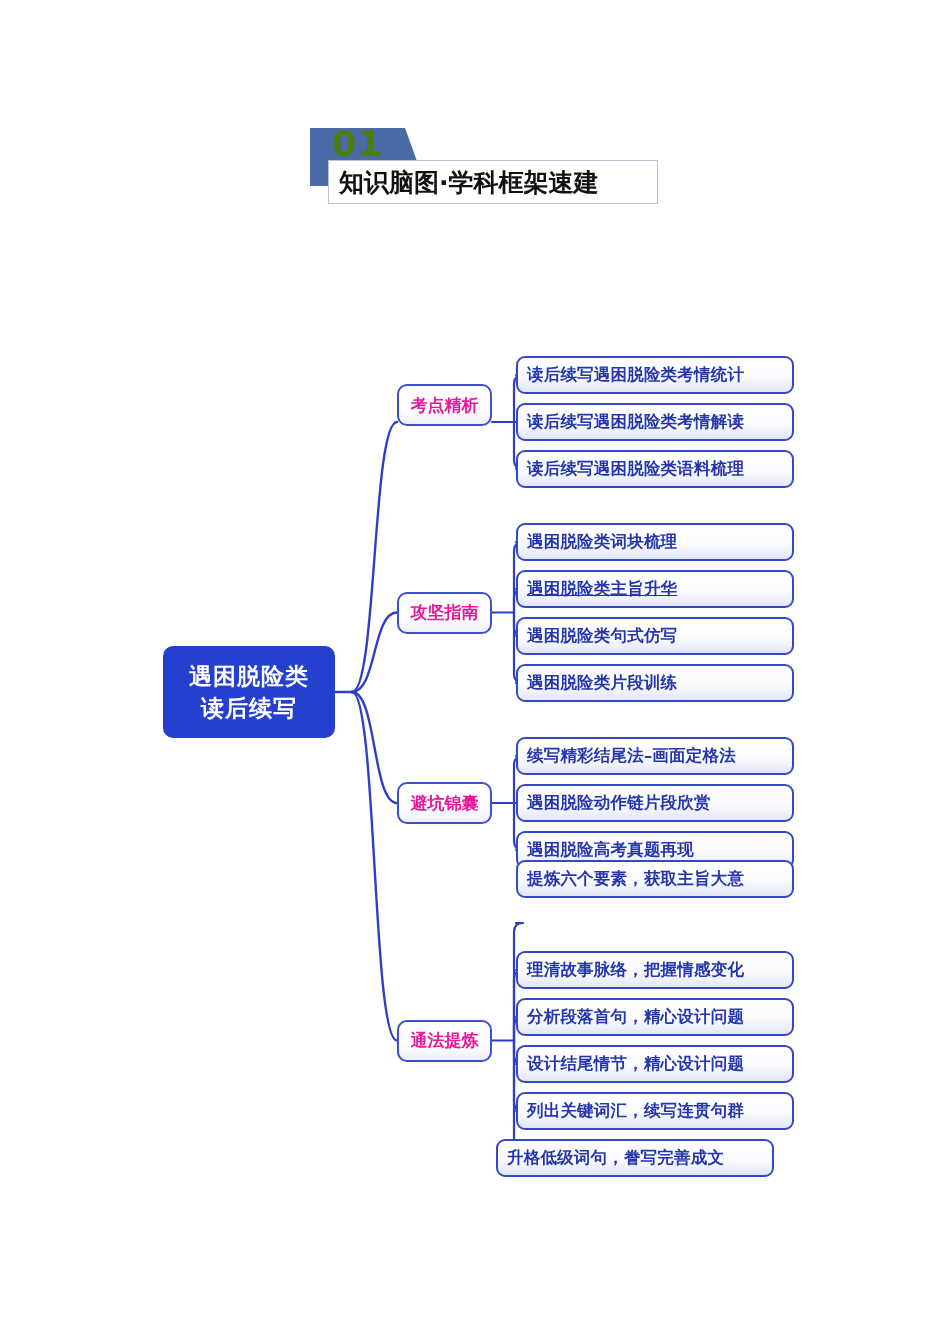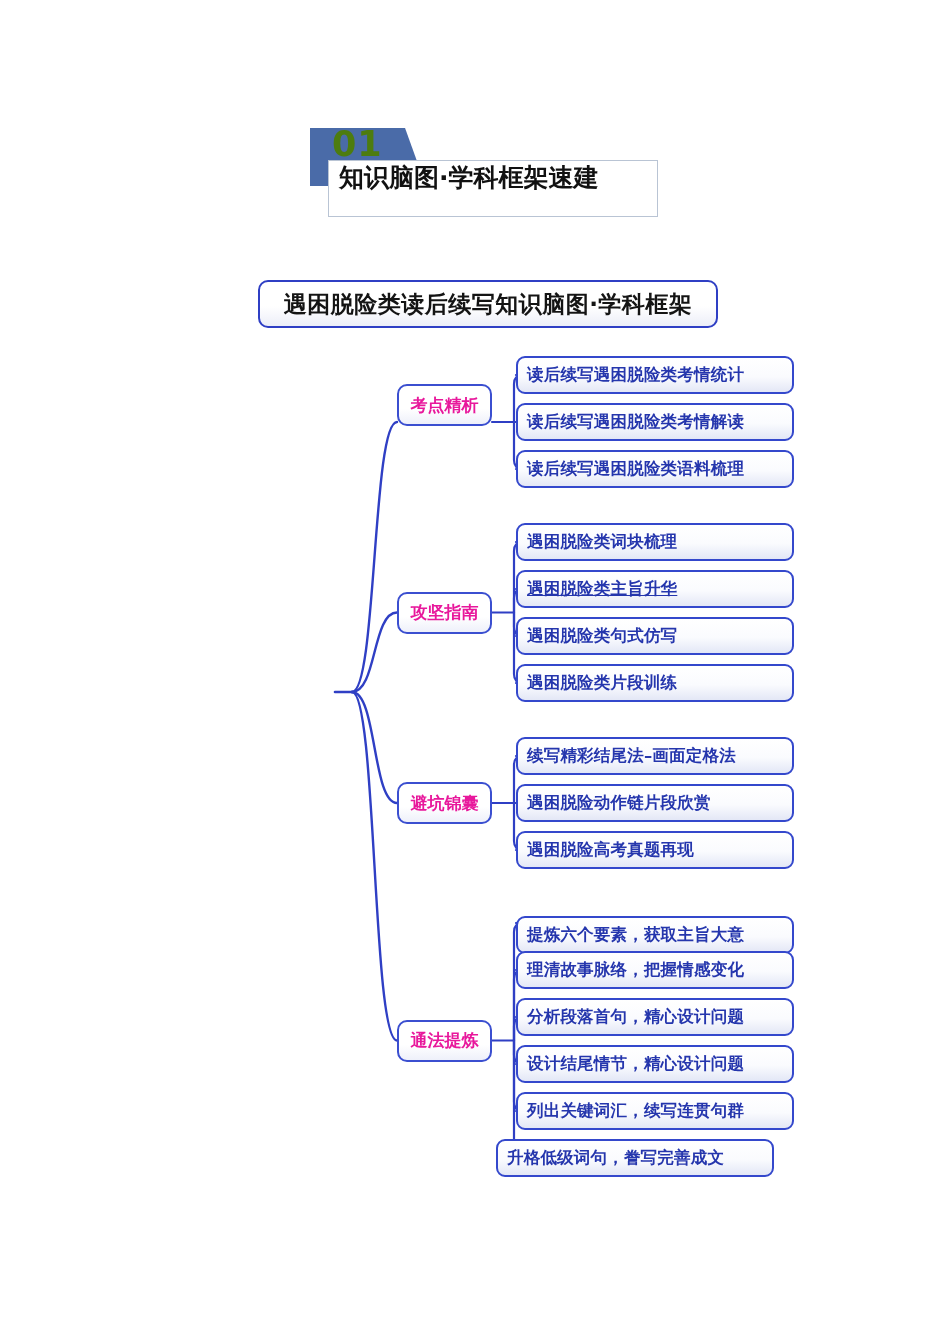--- a/index.html
+++ b/index.html
@@ -41,26 +41,26 @@
     font-size: 35px;
     color: #4d7c0f;
     letter-spacing: 1px;
     line-height: 40px;
   }
   #header-title-box {
     position: absolute;
     left: 18px;
     top: 32px;
     width: 330px;
-    height: 57px;
+    height: 44px;
     background: #ffffff;
     border: 1px solid #b9c4d4;
     box-sizing: border-box;
     display: flex;
-    align-items: flex-start;
+    align-items: center;
     padding-left: 10px;
   }
   #header-title-text {
     font-family: "DejaVu Sans", "Liberation Sans", sans-serif;
     font-size: 25px;
     font-weight: bold;
     color: #111111;
     white-space: nowrap;
     letter-spacing: 0px;
   }
@@ -188,22 +188,25 @@
       <path d="M 352 692 C 376.75 692, 372.25 1040.5, 397 1040.5" fill="none" stroke="#2f3fc4" stroke-width="2.4" stroke-linecap="round" stroke-linejoin="round"></path>
       <path d="M 492 1040.5 L 514 1040.5" fill="none" stroke="#2f3fc4" stroke-width="2.2" stroke-linecap="round" stroke-linejoin="round"></path>
       <path d="M 514 1040.5 L 514 932 Q 514 923 523 923 L 516 923" fill="none" stroke="#2f3fc4" stroke-width="2.2" stroke-linecap="round" stroke-linejoin="round"></path>
       <path d="M 514 1040.5 L 514 979 Q 514 970 523 970 L 516 970" fill="none" stroke="#2f3fc4" stroke-width="2.2" stroke-linecap="round" stroke-linejoin="round"></path>
       <path d="M 514 1040.5 L 514 1026 Q 514 1017 523 1017 L 516 1017" fill="none" stroke="#2f3fc4" stroke-width="2.2" stroke-linecap="round" stroke-linejoin="round"></path>
       <path d="M 514 1040.5 L 514 1055 Q 514 1064 523 1064 L 516 1064" fill="none" stroke="#2f3fc4" stroke-width="2.2" stroke-linecap="round" stroke-linejoin="round"></path>
       <path d="M 514 1040.5 L 514 1102 Q 514 1111 523 1111 L 516 1111" fill="none" stroke="#2f3fc4" stroke-width="2.2" stroke-linecap="round" stroke-linejoin="round"></path>
       <path d="M 514 1040.5 L 514 1149 Q 514 1158 523 1158 L 516 1158" fill="none" stroke="#2f3fc4" stroke-width="2.2" stroke-linecap="round" stroke-linejoin="round"></path>
     </svg>
 
-  <div class="node" id="map-title">遇困脱险类读后续写知识脑图·学科框架</div>
-
+
+  <div class="node" id="root-node">
+    <span class="root-line">遇困脱险类</span>
+    <span class="root-line">读后续写</span>
+  </div>
 
   <div id="nodes-layer">
       <div class="node branch" style="left: 397px; top: 384px;">
         <span>考点精析</span>
       </div>
       <div class="node leaf" style="left: 516px; top: 356px; width: 278px;">
         <span>读后续写遇困脱险类考情统计</span>
       </div>
       <div class="node leaf" style="left: 516px; top: 403px; width: 278px;">
         <span>读后续写遇困脱险类考情解读</span>
@@ -234,21 +237,21 @@
       </div>
       <div class="node leaf" style="left: 516px; top: 784px; width: 278px;">
         <span>遇困脱险动作链片段欣赏</span>
       </div>
       <div class="node leaf" style="left: 516px; top: 831px; width: 278px;">
         <span>遇困脱险高考真题再现</span>
       </div>
       <div class="node branch" style="left: 397px; top: 1019.5px;">
         <span>通法提炼</span>
       </div>
-      <div class="node leaf" style="left: 516px; top: 916px; width: 278px; font-family: Liberation Mono, monospace;">
+      <div class="node leaf" style="left: 516px; top: 860px; width: 278px; font-family: Liberation Mono, monospace;">
         <span>提炼六个要素，获取主旨大意</span>
       </div>
       <div class="node leaf" style="left: 516px; top: 951px; width: 278px;">
         <span>理清故事脉络，把握情感变化</span>
       </div>
       <div class="node leaf" style="left: 516px; top: 998px; width: 278px;">
         <span>分析段落首句，精心设计问题</span>
       </div>
       <div class="node leaf" style="left: 516px; top: 1045px; width: 278px;">
         <span>设计结尾情节，精心设计问题</span>

